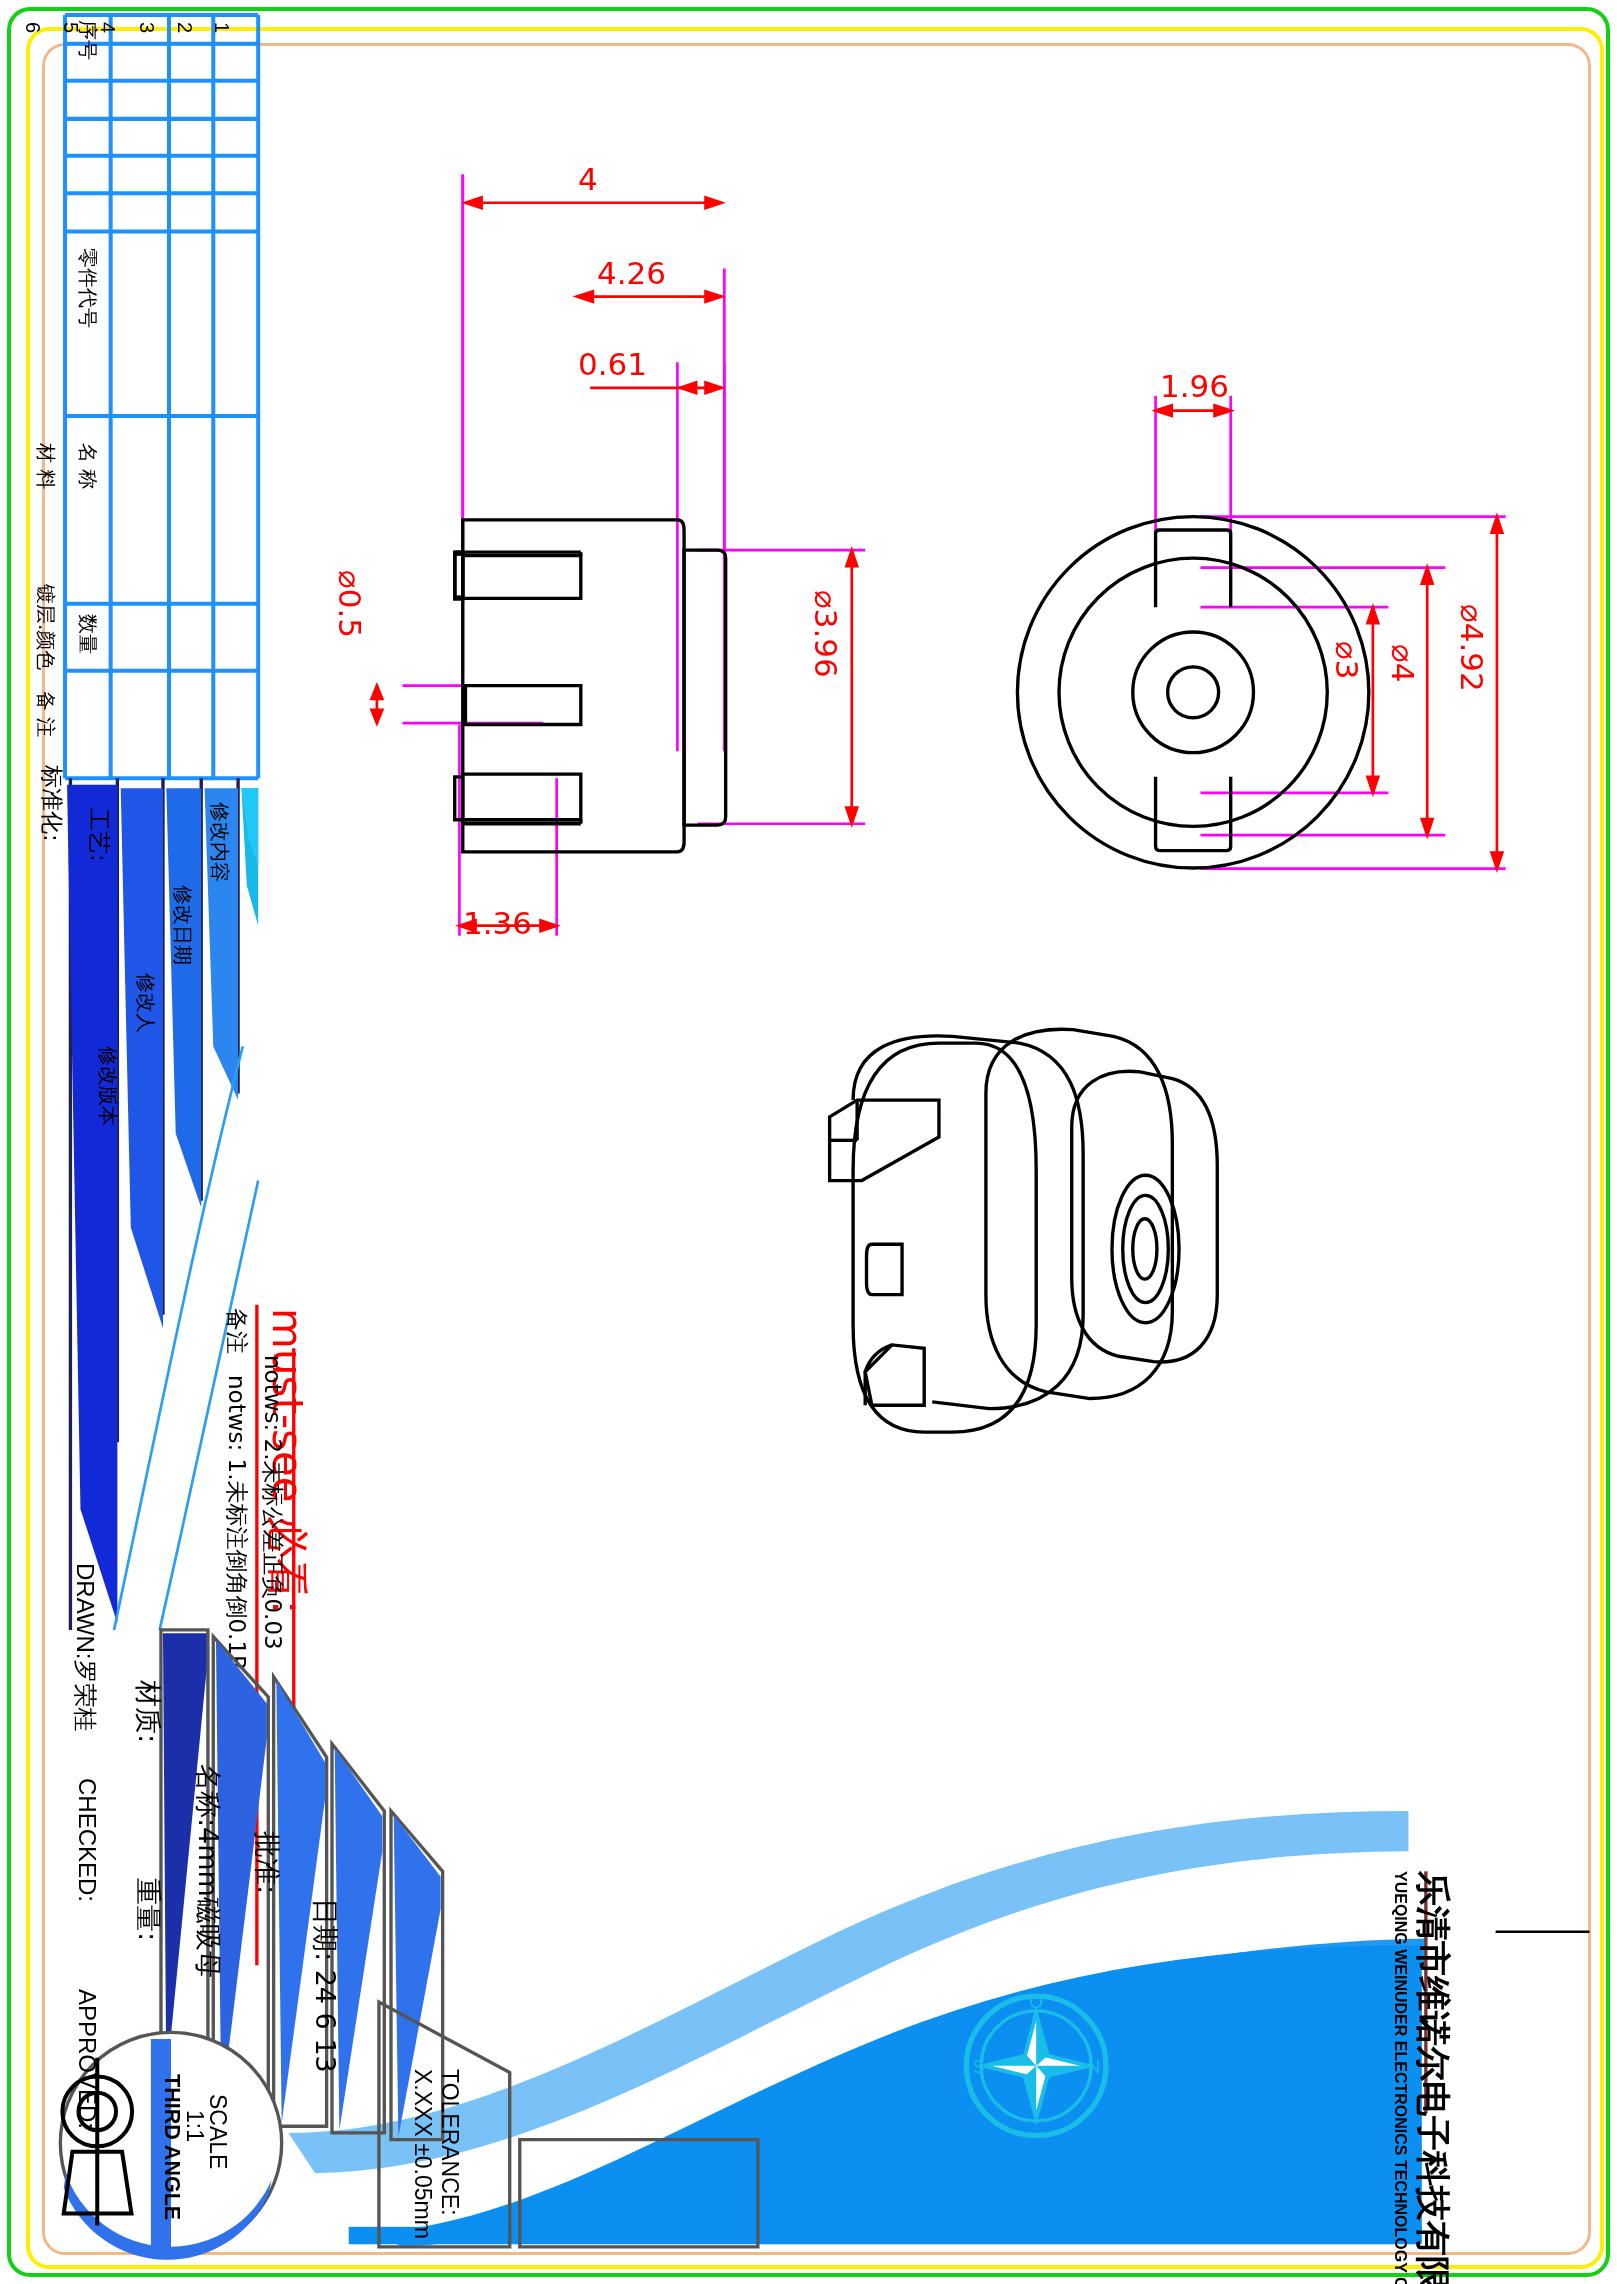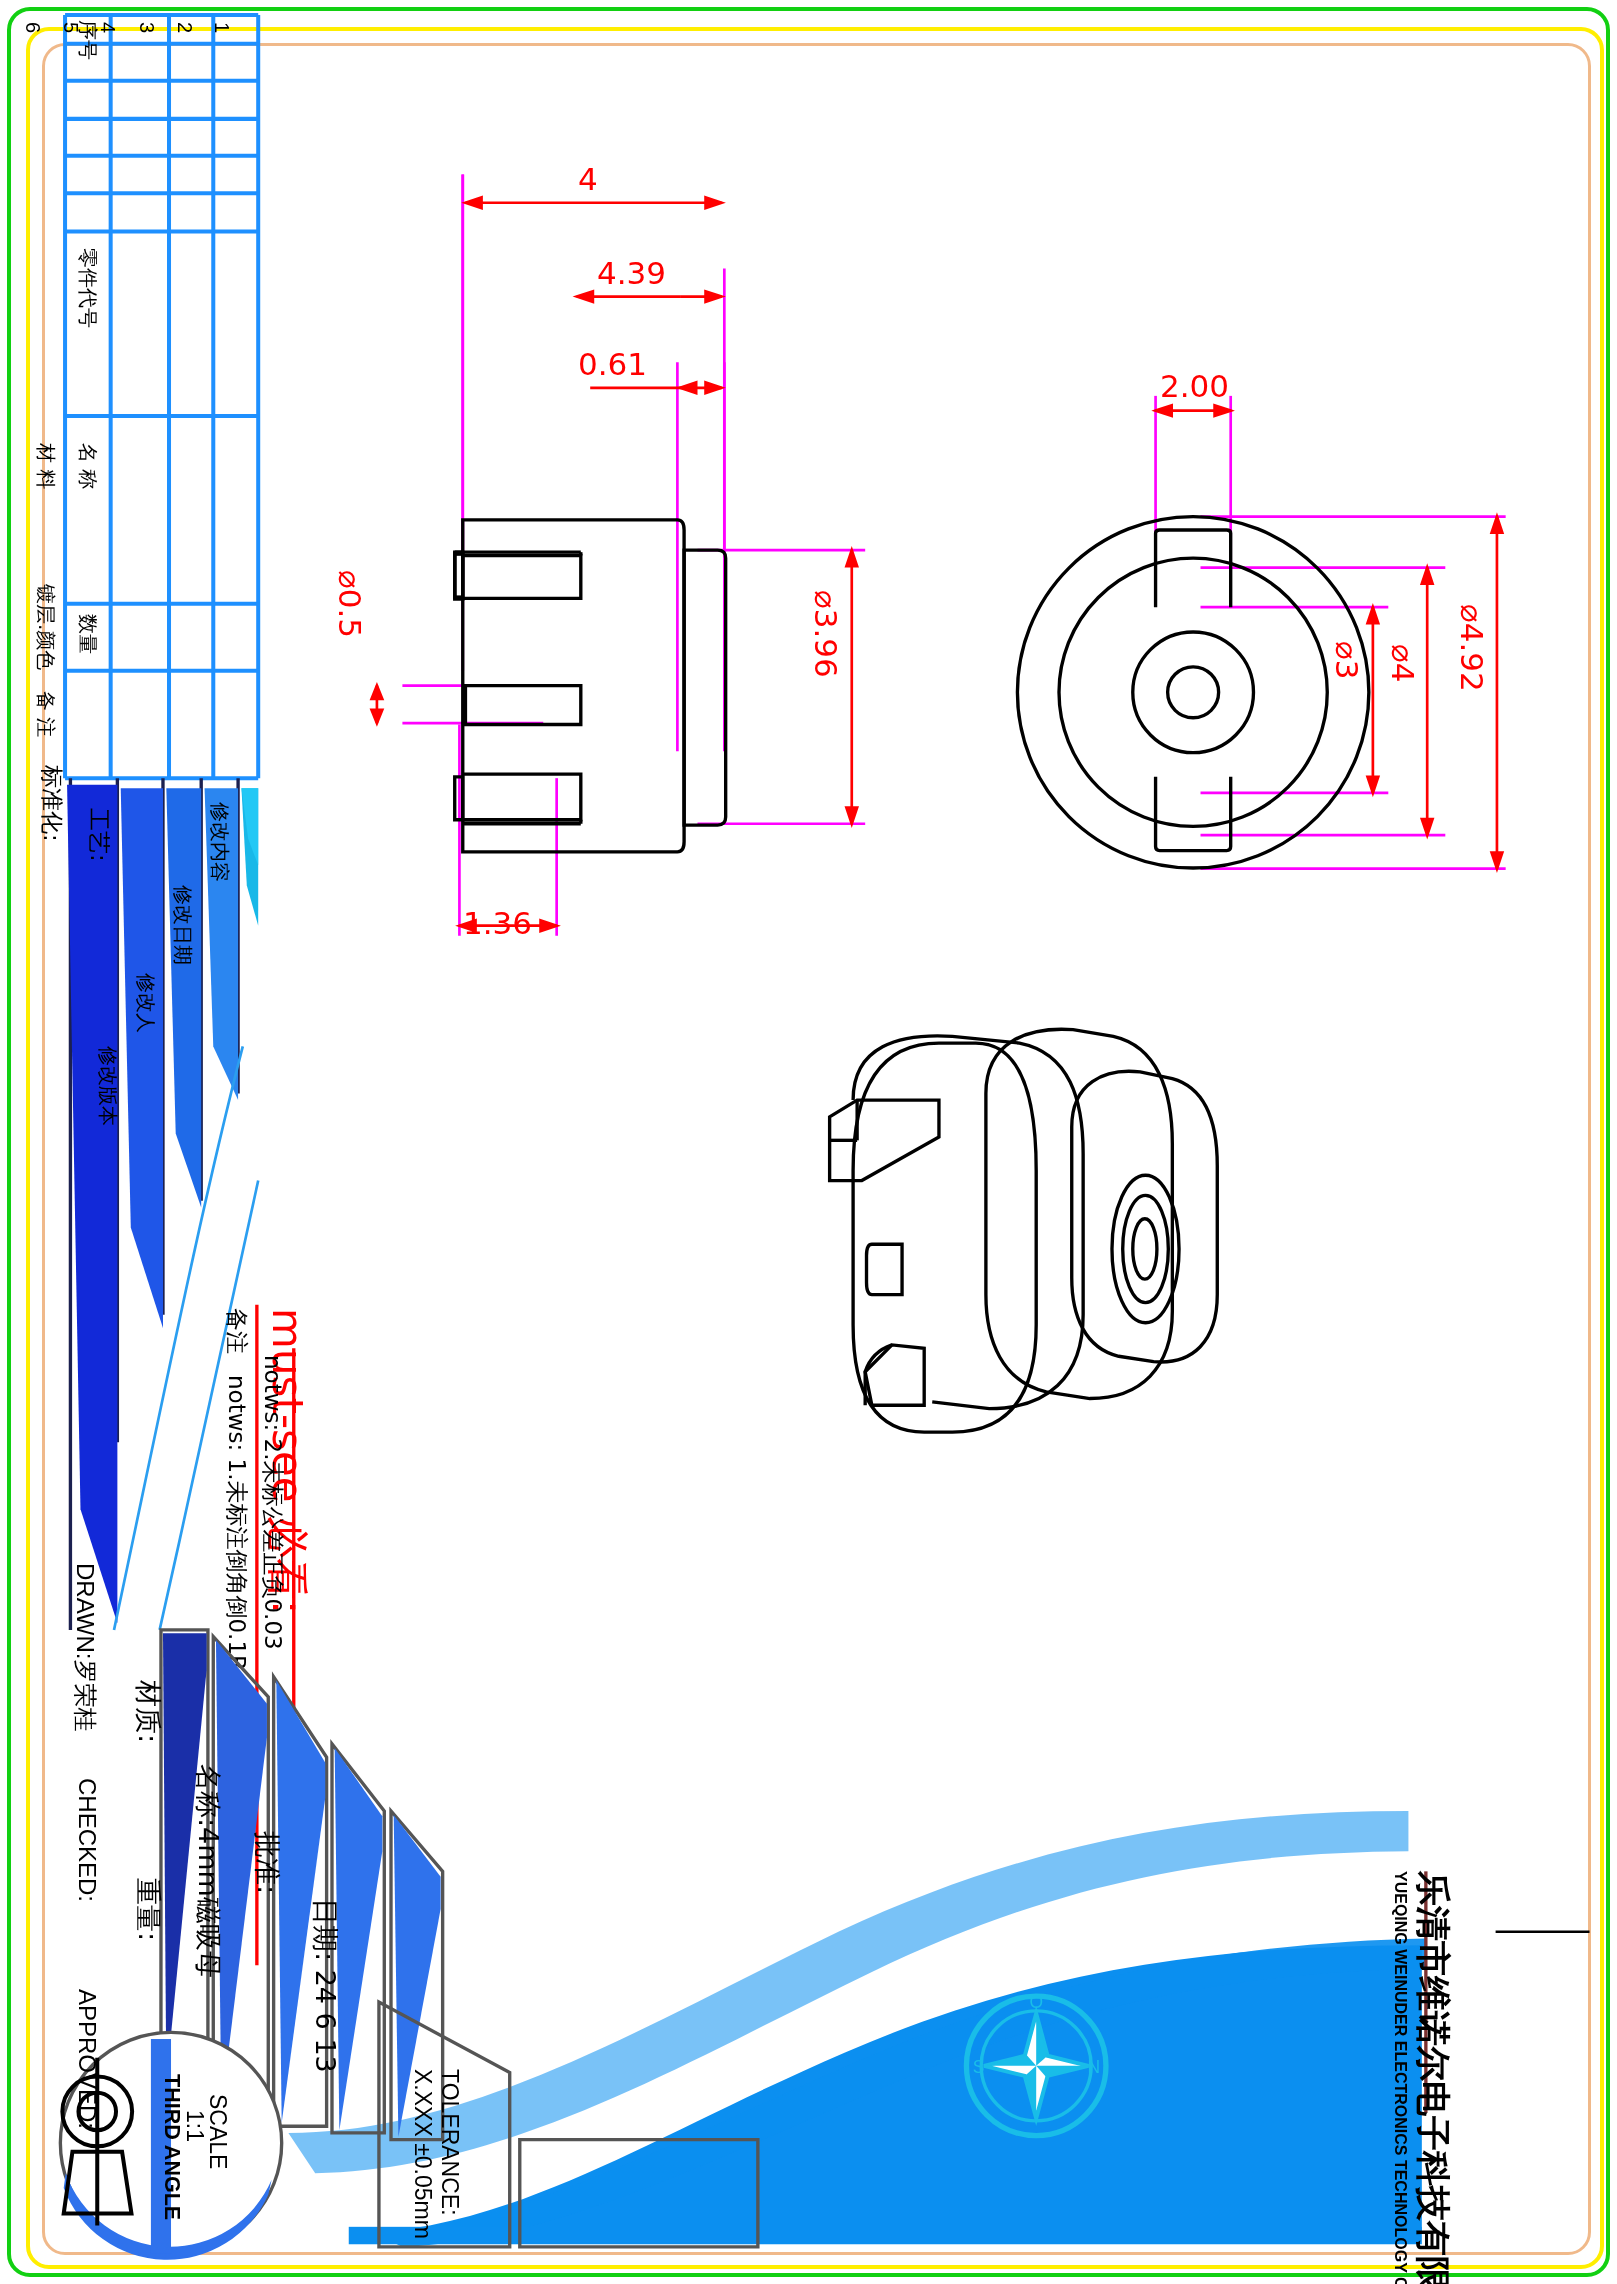--- a/index.html
+++ b/index.html
@@ -260,21 +260,21 @@
       <path d="M685,1380 L709,1372 L709,1388 Z" fill="#ff0000"></path>
       <path d="M830,1380 L806,1372 L806,1388 Z" fill="#ff0000"></path>
 
       <line x1="1270" y1="820" x2="1270" y2="1228"></line>
       <path d="M1270,820 L1262,844 L1278,844 Z" fill="#ff0000"></path>
       <path d="M1270,1228 L1262,1204 L1278,1204 Z" fill="#ff0000"></path>
     </g>
   </svg>
 
   <div class="dim" style="left:578px;top:161px;font-size:31px;">4</div>
-  <div class="dim" style="left:597px;top:255px;font-size:31px;">4.39</div>
+  <div class="dim" style="left:597px;top:255px;font-size:31px;">4.26</div>
   <div class="dim" style="left:578px;top:346px;font-size:31px;">0.61</div>
   <div class="dimv" style="left:368px;top:570px;font-size:31px;">⌀0.5</div>
   <div class="dim" style="left:463px;top:872px;font-size:31px;margin-top:33px;">1.36</div>
   <div class="dimv" style="left:844px;top:590px;font-size:31px;">⌀3.96</div>
 
   <svg class="layer" viewBox="0 0 2411 3405" width="1617" height="2284">
 
     <g stroke="#ff00ff" stroke-width="4" fill="none">
       <line x1="1723" y1="590" x2="1723" y2="848"></line>
       <line x1="1835" y1="590" x2="1835" y2="848"></line>
@@ -310,21 +310,21 @@
       <line x1="2128" y1="846" x2="2128" y2="1245"></line>
       <path d="M2128,846 L2120,870 L2136,870 Z" fill="#ff0000"></path>
       <path d="M2128,1245 L2120,1221 L2136,1221 Z" fill="#ff0000"></path>
 
       <line x1="2047" y1="905" x2="2047" y2="1182"></line>
       <path d="M2047,905 L2039,929 L2055,929 Z" fill="#ff0000"></path>
       <path d="M2047,1182 L2039,1158 L2055,1158 Z" fill="#ff0000"></path>
     </g>
   </svg>
 
-  <div class="dim" style="left:1160px;top:368px;font-size:31px;">2.00</div>
+  <div class="dim" style="left:1160px;top:368px;font-size:31px;">1.96</div>
   <div class="dimv" style="left:1365px;top:641px;font-size:31px;">⌀3</div>
   <div class="dimv" style="left:1421px;top:644px;font-size:31px;">⌀4</div>
   <div class="dimv" style="left:1490px;top:604px;font-size:31px;">⌀4.92</div>
 
   <svg class="layer" viewBox="0 0 2411 3405" width="1617" height="2284">
     <g stroke="#000000" stroke-width="5" fill="none">
 
       <path d="M1272,1745 Q1272,1555 1400,1555 L1455,1555 Q1545,1555 1545,1745
                L1545,1975 Q1545,2135 1420,2135 L1378,2135 Q1272,2135 1272,1975 Z"></path>
 

